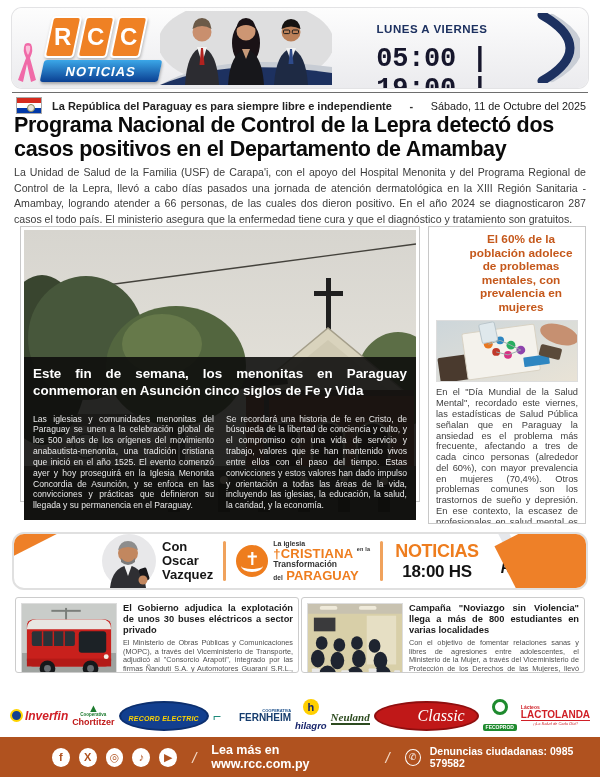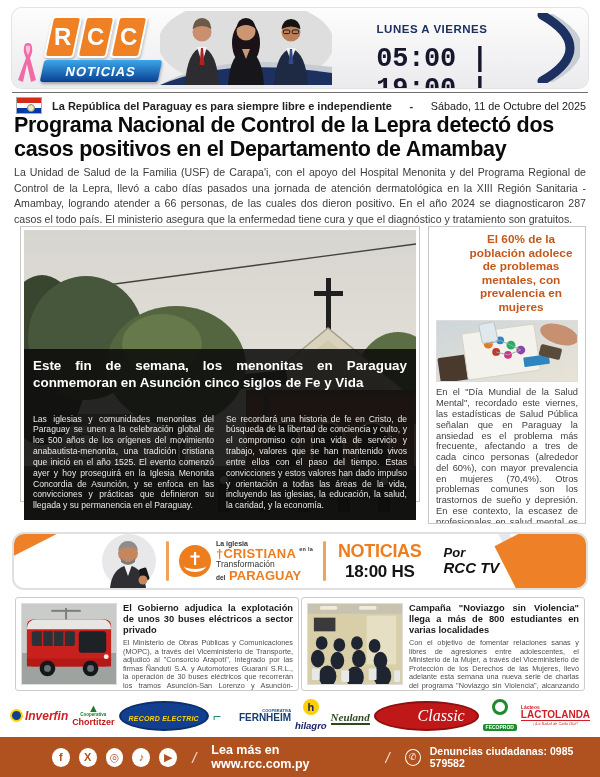--- a/index.html
+++ b/index.html
@@ -44,21 +44,21 @@
   .lead { position:absolute; top:165px; left:14px; width:572px; font-size:10.6px;
     color:#3c3c3c; font-weight:500; text-align:justify; line-height:1.48; }
 
   
   .photo-card { position:absolute; top:226px; left:20px; width:400px; height:276px;
     border:1px solid #c8c8c8; background:#fff; padding:3px; }
   .photo-wrap { position:relative; width:392px; height:290px; overflow:hidden; }
   .overlay { position:absolute; left:0; right:0; bottom:0; background:rgba(14,13,12,.89);
     padding:8px 9px 9px; }
   .overlay-title { color:#fff; font-weight:800; font-size:13.4px; line-height:1.28; text-align:justify; }
-  .overlay-cols { display:flex; gap:12px; margin-top:22px; }
+  .overlay-cols { display:flex; gap:12px; margin-top:14px; }
   .overlay-cols p { flex:1; color:#e9e9e9; font-size:8.6px; line-height:1.26; text-align:justify; }
 
   .sidebar { position:absolute; top:226px; left:428px; width:158px; height:298px;
     border:1px solid #c8c8c8; background:#fff; padding:6px 7px; overflow:hidden; }
   .sidebar-title { color:#c5581b; font-weight:800; font-size:11.8px; line-height:1.15; text-align:center;margin-left:28px; }
   .sidebar-photo { display:block; width:100%; height:62px; margin:6px 0 5px; border:1px solid #ddd; }
   .sidebar-body { font-size:9.3px; color:#3e3e3e; text-align:justify; line-height:1.16; }
 
   
   .banner { position:absolute; top:532px; left:12px; width:576px; height:58px;
@@ -74,32 +74,32 @@
   .vdiv { width:3px; height:40px; background:#f0a25c; border-radius:2px; margin:0 10px; }
   .church-logo { display:flex; align-items:center; gap:5px; }
   .cl-icon { width:32px; height:32px; border-radius:50%; background:#ee7d1e; position:relative; flex:none; }
   .cl-icon span { position:absolute; left:0; top:3px; width:100%; text-align:center; color:#fff; font-size:18px; font-weight:700; }
   .cl-icon::after { content:""; position:absolute; left:5px; bottom:5px; width:22px; height:9px;
     border-bottom:3px solid #fff; border-radius:50%; }
   .cl-text { line-height:1.02; }
   .cl-l1 { font-size:7px; color:#333; font-weight:700; }
   .cl-l2 { font-size:13px; font-weight:800; color:#ee7d1e; letter-spacing:.2px; }
   .cl-l2 .tiny { font-size:5.5px; color:#333; vertical-align:top; }
-  .cl-l3 { font-size:8.5px; color:#333; font-weight:400; }
+  .cl-l3 { font-size:8.5px; color:#333; font-weight:700; }
   .cl-l4 { font-size:13px; font-weight:800; color:#ee7d1e; }
   .cl-l4 .tiny { font-size:6.5px; color:#333; font-weight:700; }
   .when { text-align:center; margin-left:2px; }
   .when .day { display:block; font-size:18px; font-weight:800; color:#ee7d1e; letter-spacing:-.3px; }
   .when .time { display:block; font-size:17px; font-weight:800; color:#141414; letter-spacing:-.3px; }
   .by { margin-left:22px; font-style:italic; color:#111; line-height:1.05; }
   .by .p { display:block; font-size:13px; font-weight:700; }
   .by .c { display:block; font-size:15px; font-weight:800; }
 
   
-  .news-card { position:absolute; top:597px; width:284px; height:94px; border:1px solid #ccc;
+  .news-card { position:absolute; top:597px; width:284px; height:76px; border:1px solid #ccc;
     border-radius:3px; background:#fff; padding:5px; display:flex; gap:6px; overflow:hidden; }
   .news-card.left { left:15px; } .news-card.right { left:301px; }
   .news-img { width:96px; height:82px; flex:none; border:1px solid #ddd; }
   .news-text { flex:1; }
   .news-title { font-size:9.3px; font-weight:800; color:#1b1b1b; line-height:1.18; text-align:justify; }
   .news-body { margin-top:3px; font-size:7.3px; color:#4f4f4f; line-height:1.18; text-align:justify; }
 
   
   .sponsors { position:absolute; top:694px; left:0; width:600px; height:43px; background:#fff;
     display:flex; align-items:center; justify-content:space-evenly; padding:0 6px; }
@@ -318,20 +318,25 @@
     <svg class="oscar" viewBox="0 0 54 54">
       <circle cx="27" cy="27" r="27" fill="#e8e8ea"></circle>
       <circle cx="26" cy="19" r="10" fill="#c2875f"></circle>
       <path d="M16,16 Q18,7 26,7 Q34,7 36,16 Q26,10 16,16 Z" fill="#8d8d8d"></path>
       <path d="M19,24 Q26,32 33,24 L33,28 Q26,34 19,28 Z" fill="#7b7b7b"></path>
       <path d="M8,54 Q10,34 26,31 Q42,34 44,54 Z" fill="#2f2f33"></path>
       <polygon points="22,31 30,31 26,42" fill="#f2f2f2"></polygon>
       <rect x="38" y="34" width="8" height="13" rx="2" fill="#17171b" transform="rotate(-18 42 40)"></rect>
       <circle cx="41" cy="46" r="4.5" fill="#c2875f"></circle>
     </svg>
+    <div class="host">
+      <span>Con</span><br>
+      <span>Oscar</span><br>
+      <span>Vazquez</span>
+    </div>
     <div class="vdiv"></div>
     <div class="church-logo">
       <div class="cl-icon">
           <span>✝</span>
         </div>
       <div class="cl-text">
         <div class="cl-l1">La iglesia</div>
         <div class="cl-l2">†<span>CRISTIANA</span> <span class="tiny">en la</span></div>
         <div class="cl-l3">Transformación</div>
         <div class="cl-l4"><span class="tiny">del</span> <span>PARAGUAY</span></div>

